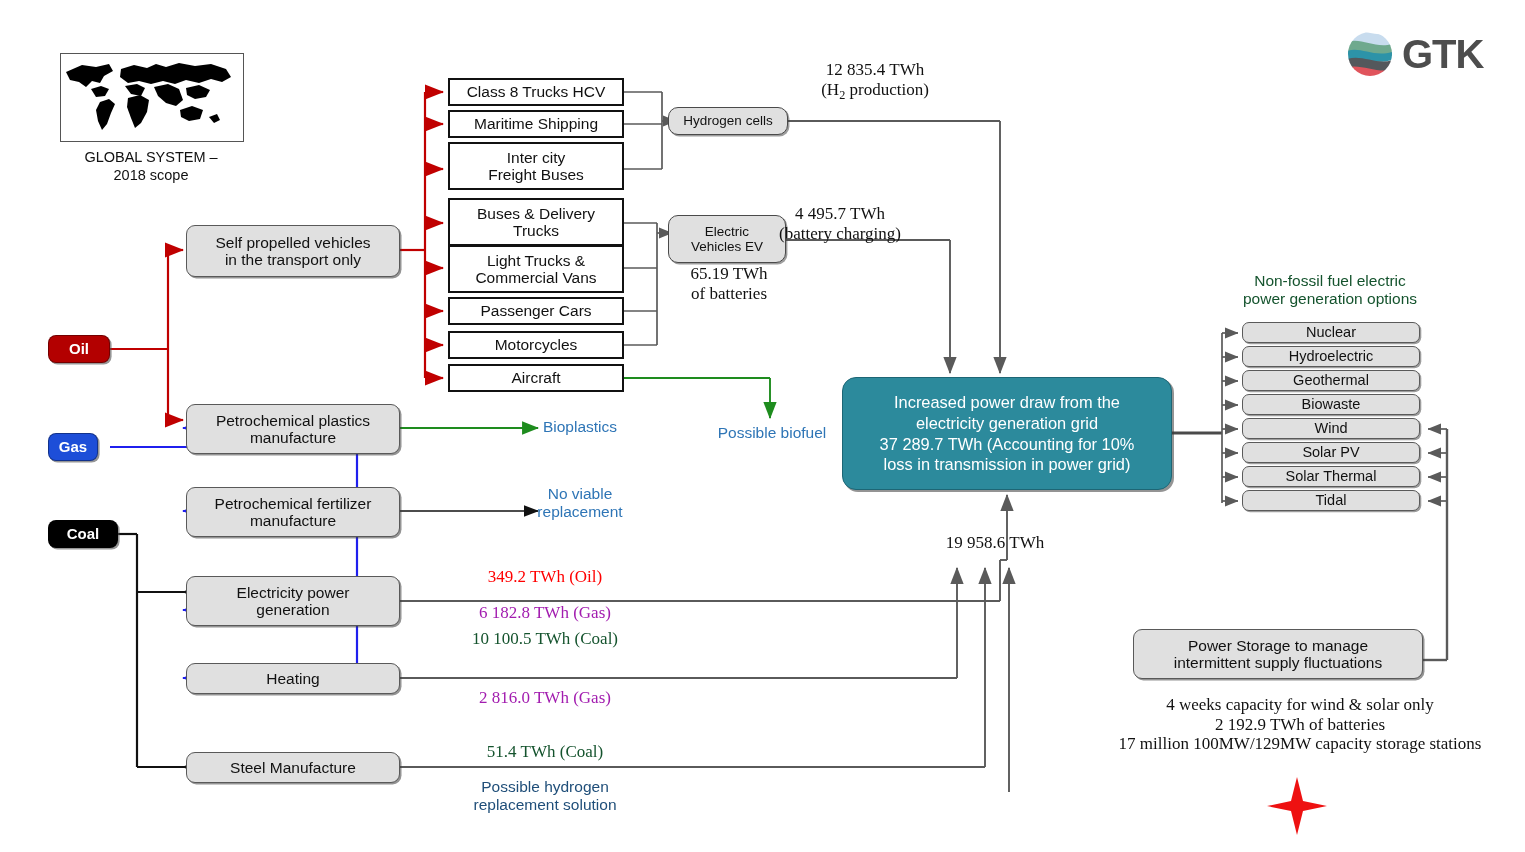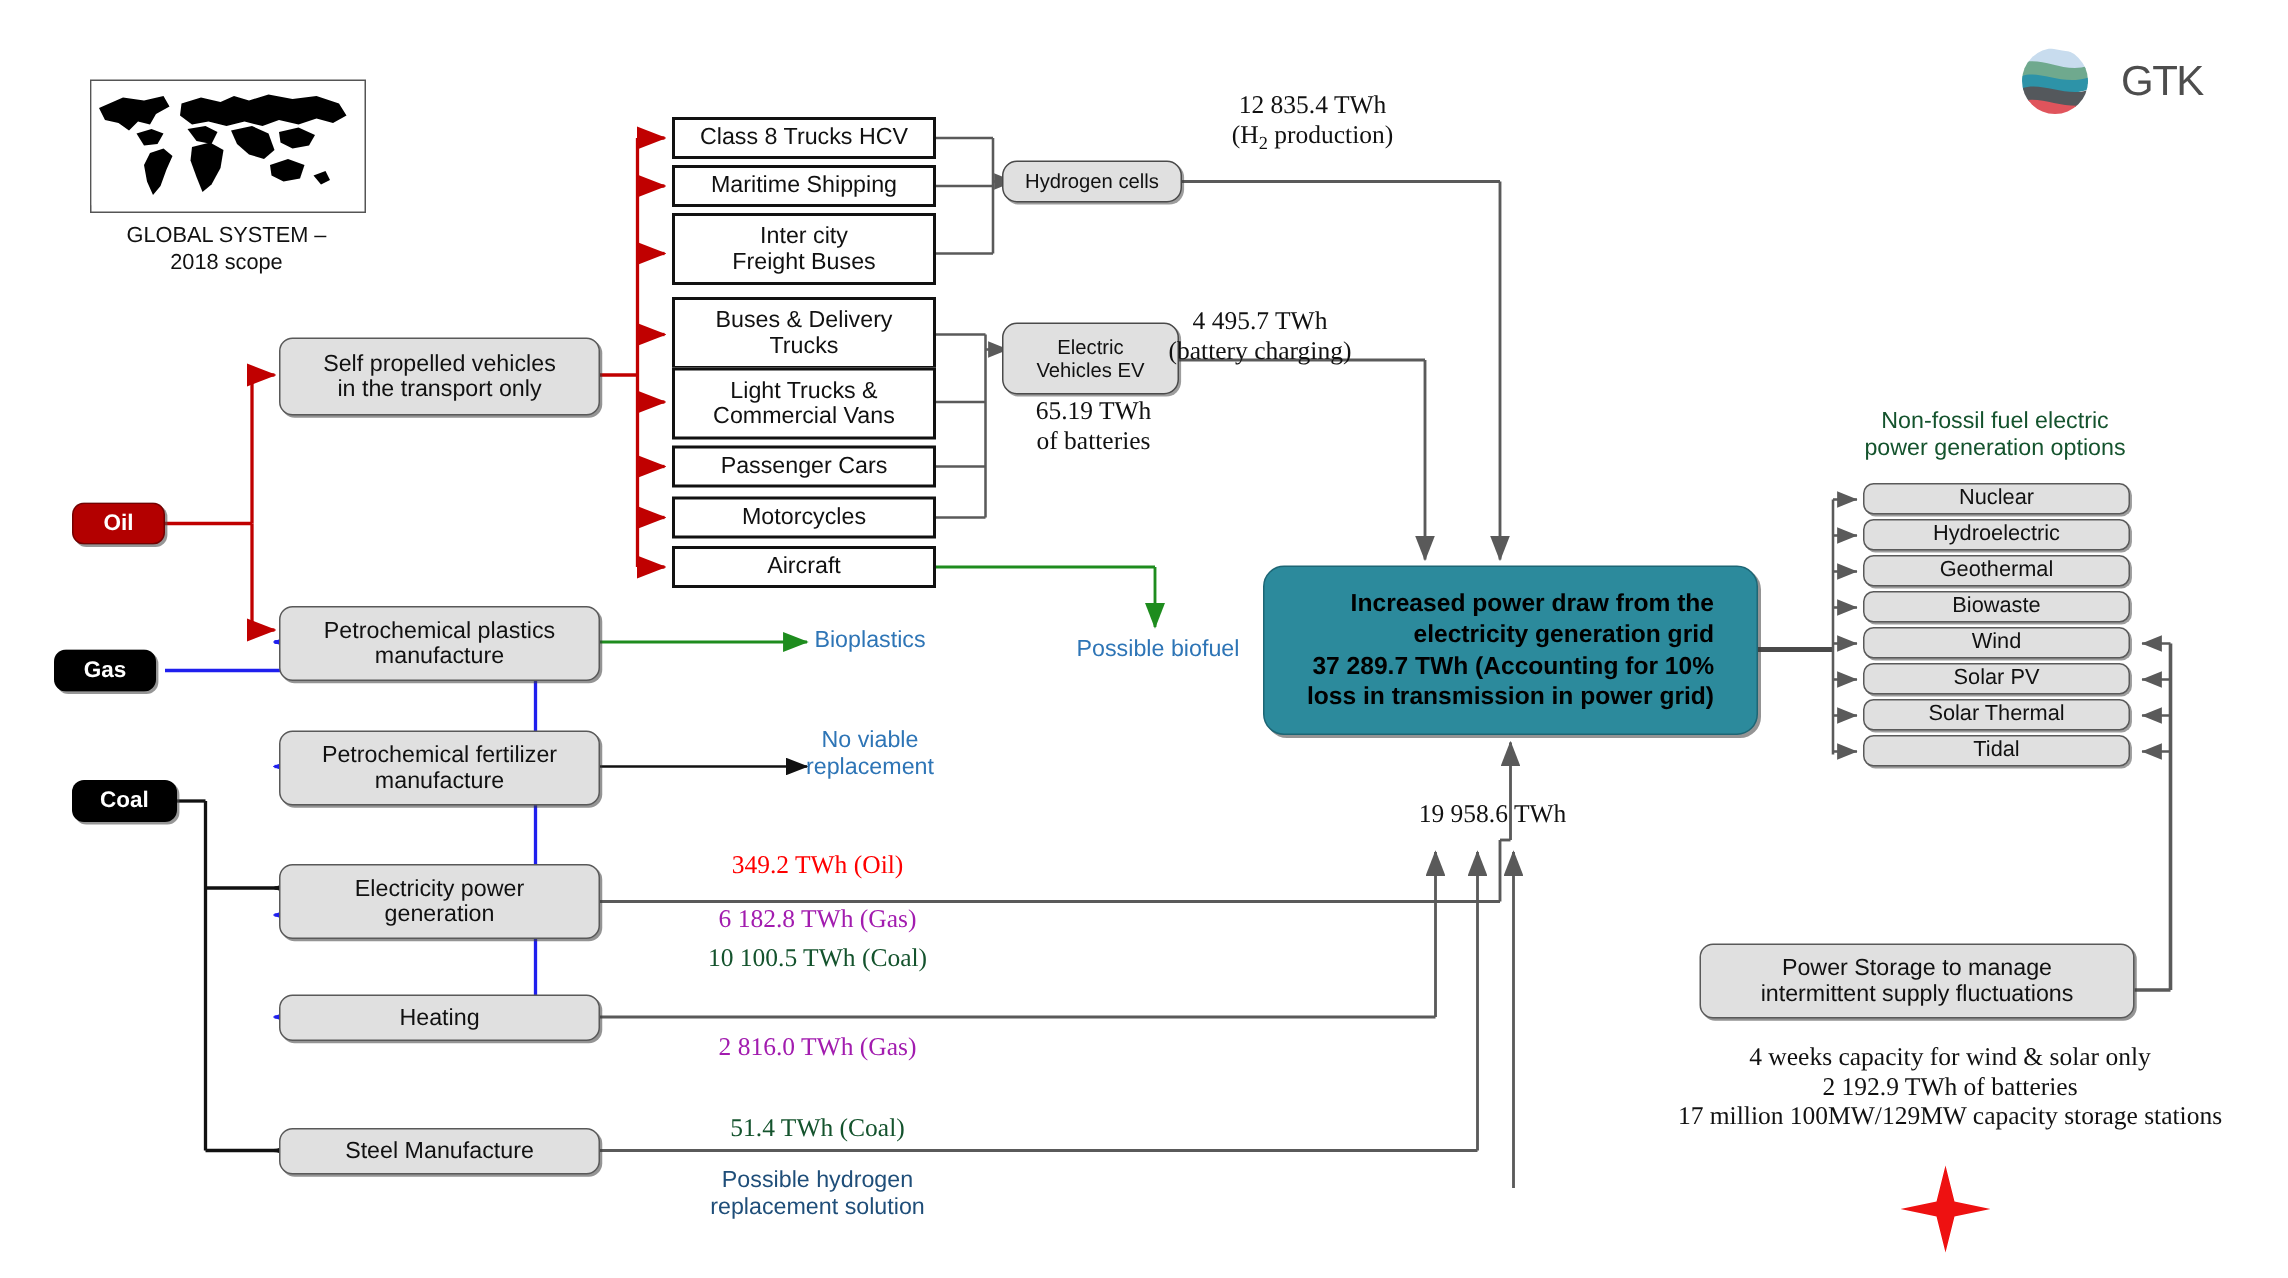--- a/index.html
+++ b/index.html
@@ -20,36 +20,36 @@
   .mini{background:#e0e0e0;border:1.4px solid #4a4a4a;border-radius:10px;
         box-shadow:1.4px 1.4px 0 rgba(60,60,60,.5);font-size:13.5px;color:#111;}
   
   .opt{background:#e0e0e0;border:1.4px solid #5a5a5a;border-radius:7px;
        box-shadow:1.3px 1.3px 0 rgba(60,60,60,.5);font-size:14.5px;color:#111;}
   
   .fuel{border-radius:8px;color:#fff;font-weight:bold;font-size:15px;
         box-shadow:1.6px 1.6px 0 rgba(80,80,80,.6);border:1px solid rgba(0,0,0,.35);}
   
   .hub{background:#2c8a9c;border:1.5px solid #1d6675;border-radius:14px;
-       color:#000000;font-weight:bold;font-size:16.4px;line-height:1.26;
-       box-shadow:2px 2px 0 rgba(60,60,60,.55);padding:4px 10px;text-align:right;}
+       color:#ffffff;font-weight:normal;font-size:16.4px;line-height:1.26;
+       box-shadow:2px 2px 0 rgba(60,60,60,.55);padding:4px 10px;}
   
   .lbl{position:absolute;text-align:center;line-height:1.16;}
   .serif{font-family:"Liberation Serif",serif;font-size:17px;color:#111;}
   .sans{font-family:"Liberation Sans",sans-serif;font-size:15.5px;}
   .blue{color:#2e75b6;}
   .navy{color:#1f4e79;}
   .red{color:#ff0000;}
   .gasblue{color:#a21caf;}
   .dark{color:#14532d;}
   .mapbox{position:absolute;border:1.5px solid #555;background:#fff;}
   .cap{position:absolute;text-align:center;font-size:14.5px;color:#111;line-height:1.25;}
   .logo{position:absolute;display:flex;align-items:center;gap:5px;}
-  .logotxt{font-weight:normal;font-size:28px;color:#4d4d4d;letter-spacing:-1px;
-           font-family:"Liberation Sans",sans-serif;margin-left:12px;}
+  .logotxt{font-weight:bold;font-size:40px;color:#4d4d4d;letter-spacing:-1px;
+           font-family:"Liberation Sans",sans-serif;}
   sub{font-size:.72em;}
 </style>
 </head>
 <body>
 
 <div id="stage">
 
   <svg class="layer">
     <defs>
       <marker id="ar-red" markerWidth="9" markerHeight="7" refX="8.4" refY="3.5" orient="auto">
@@ -208,21 +208,21 @@
     </svg>
   </div>
   <div class="cap" style="left:40px;top:148px;width:222px;">
     <div>GLOBAL SYSTEM –</div>
     <div>2018 scope</div>
   </div>
 
   <div class="node fuel" style="left:48px;top:335px;width:62px;height:28px;background:#b30000;">
     <span>Oil</span>
   </div>
-  <div class="node fuel" style="left:36px;top:433px;width:68px;height:28px;background:#000000;">
+  <div class="node fuel" style="left:48px;top:433px;width:50px;height:28px;background:#1d4ed8;">
     <span>Gas</span>
   </div>
   <div class="node fuel" style="left:48px;top:520px;width:70px;height:28px;background:#000000;">
     <span>Coal</span>
   </div>
 
   <div class="node proc" style="left:186px;top:225px;width:214px;height:52px;">
     <div>
       <div>Self propelled vehicles</div>
       <div>in the transport only</div>

